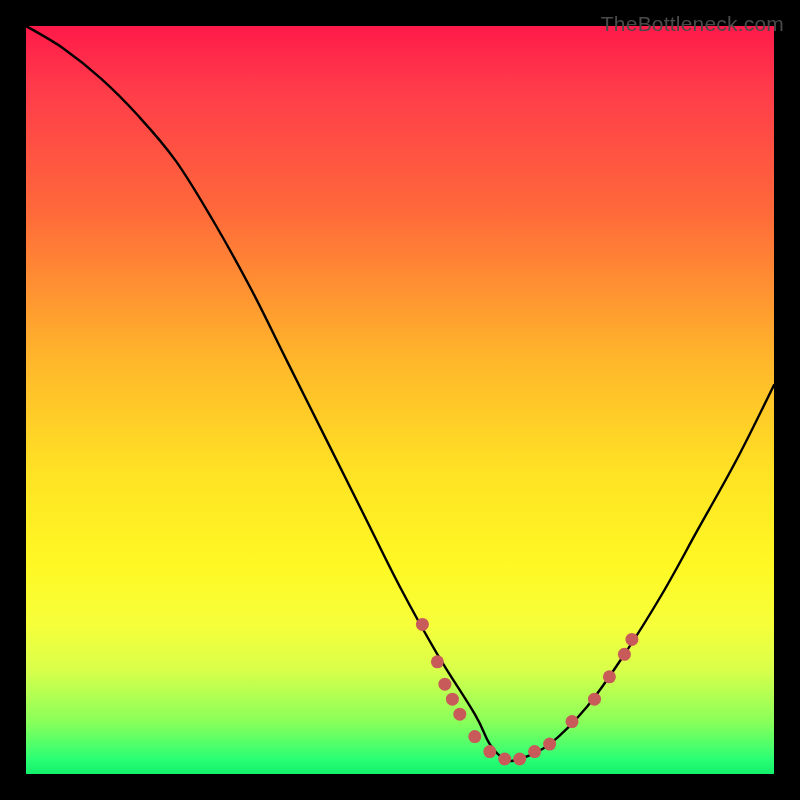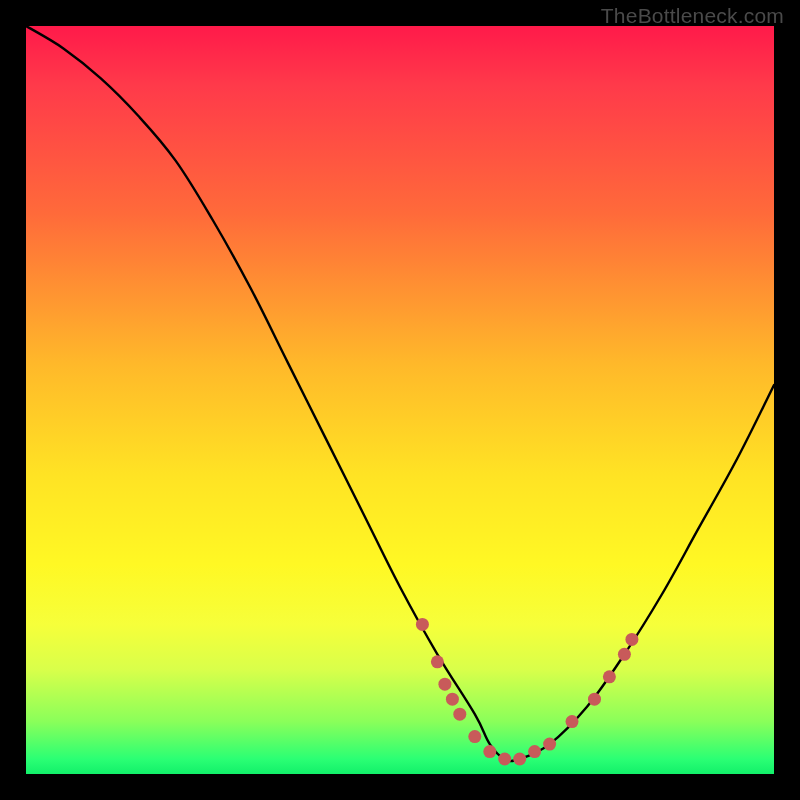--- a/index.html
+++ b/index.html
@@ -43,21 +43,21 @@
   }
   svg.curve {
     position: absolute;
     left: 0;
     top: 0;
     width: 748px;
     height: 748px;
   }
   .watermark {
     position: absolute;
-    top: 4px;
+    top: 12px;
     right: 16px;
     color: #4a4a4a;
     font-size: 21px;
     font-weight: 500;
     letter-spacing: 0.2px;
     z-index: 5;
     margin-left: 12px;
   }
 </style>
 </head>

